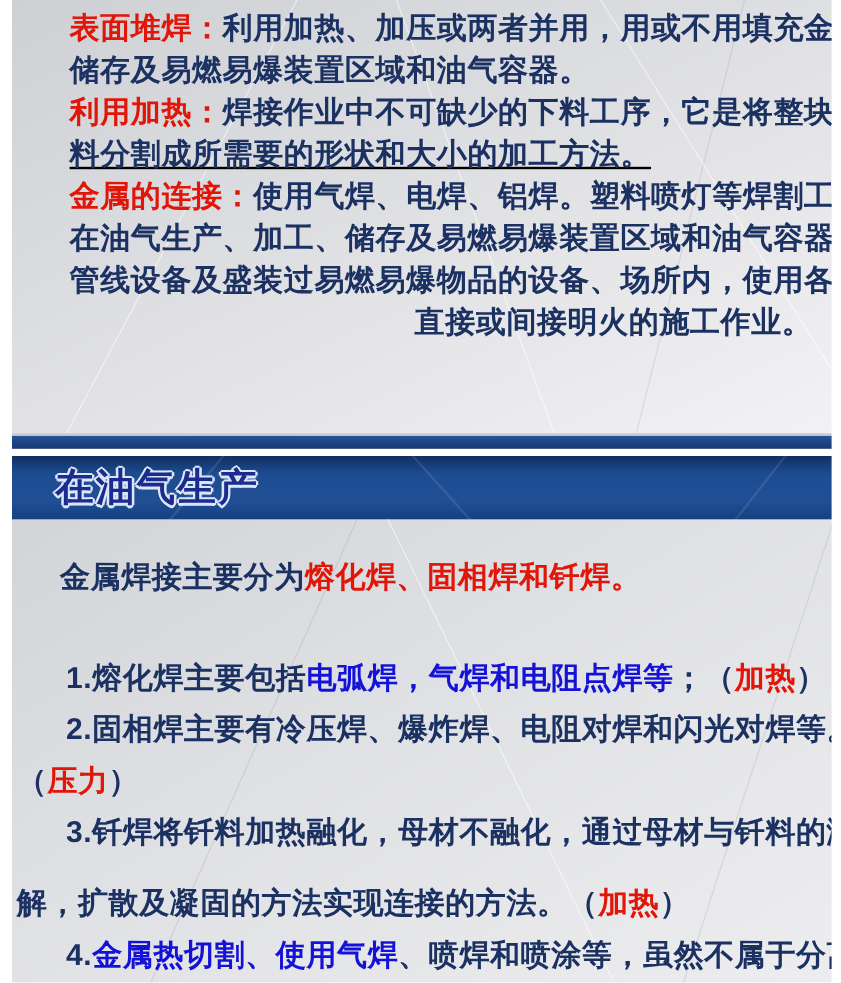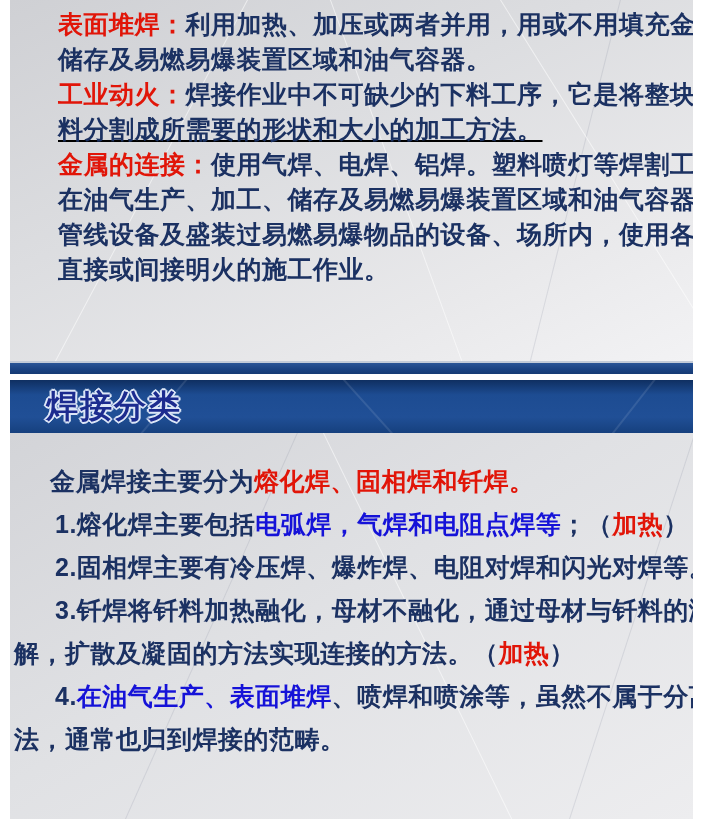--- a/index.html
+++ b/index.html
@@ -67,48 +67,49 @@
   <div class="slide slide1-body">
     <div class="tex" style="left:0;top:0;width:100%;height:100%;">
       <div class="tex-line" style="width:1px;height:520px;left:120px;top:-40px;transform:rotate(28deg);"></div>
       <div class="tex-line" style="width:1px;height:560px;left:400px;top:-60px;transform:rotate(-20deg);"></div>
       <div class="tex-line tex-dark" style="width:1px;height:560px;left:560px;top:-80px;transform:rotate(14deg);"></div>
       <div class="tex-line" style="width:1px;height:600px;left:640px;top:-60px;transform:rotate(-32deg);"></div>
     </div>
     <div class="txt-block s1-text" id="slide1-lines">
         <div class="line" style="padding-left: 8px;"><span class="seg-red">表面堆焊：</span><span class="seg-navy">利用加热、加压或两者并用，用或不用填充金属</span></div>
         <div class="line" style="padding-left: 8px;"><span class="seg-navy">储存及易燃易爆装置区域和油气容器。</span></div>
-        <div class="line" style="padding-left: 8px;"><span class="seg-red">工业动火：</span><span class="seg-navy">焊接作业中不可缺少的下料工序，它是将整块材</span></div>
+        <div class="line" style="padding-left: 8px;"><span class="seg-red">利用加热：</span><span class="seg-navy">焊接作业中不可缺少的下料工序，它是将整块材</span></div>
         <div class="line" style="padding-left: 8px; text-decoration: underline;"><span class="seg-navy">料分割成所需要的形状和大小的加工方法。</span></div>
         <div class="line" style="padding-left: 8px;"><span class="seg-red">金属的连接：</span><span class="seg-navy">使用气焊、电焊、铝焊。塑料喷灯等焊割工具，</span></div>
         <div class="line" style="padding-left: 8px;"><span class="seg-navy">在油气生产、加工、储存及易燃易爆装置区域和油气容器、</span></div>
         <div class="line" style="padding-left: 8px;"><span class="seg-navy">管线设备及盛装过易燃易爆物品的设备、场所内，使用各种</span></div>
-        <div class="line" style="padding-left: 8px;"><span class="seg-navy">直接或间接明火的施工作业。</span></div>
+        <div class="line" style="padding-left: 8px; text-align: right;"><span class="seg-navy">直接或间接明火的施工作业。</span></div>
       </div>
   </div>
 
   <div class="slide slide1-bar"></div>
 
   <div class="slide slide2-banner">
     <div class="banner-streak" style="width:2px;height:160px;left:150px;top:-50px;transform:rotate(40deg);"></div>
     <div class="banner-streak" style="width:2px;height:160px;left:360px;top:-50px;transform:rotate(-42deg);"></div>
     <div class="banner-streak" style="width:2px;height:160px;left:620px;top:-50px;transform:rotate(38deg);"></div>
-    <div class="banner-title">焊接分类</div>
+    <div class="banner-title">在油气生产</div>
   </div>
 
   <div class="slide slide2-body">
     <div class="tex" style="left:0;top:0;width:100%;height:100%;">
       <div class="tex-line tex-dark" style="width:1px;height:640px;left:180px;top:-80px;transform:rotate(24deg);"></div>
       <div class="tex-line" style="width:1px;height:680px;left:430px;top:-100px;transform:rotate(-26deg);"></div>
       <div class="tex-line tex-dark" style="width:1px;height:680px;left:600px;top:-80px;transform:rotate(18deg);"></div>
     </div>
     <div class="txt-block s2-text" id="slide2-lines">
         <div class="line" style="padding-left: 36px;"><span class="seg-navy">金属焊接主要分为</span><span class="seg-red">熔化焊、固相焊和钎焊。</span></div>
-        <div class="line" style="padding-left: 41px;"><span class="seg-navy">1.熔化焊主要包括</span><span class="seg-blue">电弧焊，气焊和电阻点焊等</span><span class="seg-navy">；（</span><span class="seg-red">加热</span><span class="seg-navy">）</span></div>
+        <div class="line" style="padding-left: 41px; margin-top: 41px;"><span class="seg-navy">1.熔化焊主要包括</span><span class="seg-blue">电弧焊，气焊和电阻点焊等</span><span class="seg-navy">；（</span><span class="seg-red">加热</span><span class="seg-navy">）</span></div>
         <div class="line" style="padding-left: 41px;"><span class="seg-navy">2.固相焊主要有冷压焊、爆炸焊、电阻对焊和闪光对焊等。</span></div>
+        <div class="line" style="padding-left: 0px;"><span class="seg-navy">（</span><span class="seg-red">压力</span><span class="seg-navy">）</span></div>
         <div class="line" style="padding-left: 41px;"><span class="seg-navy">3.钎焊将钎料加热融化，母材不融化，通过母材与钎料的溶</span></div>
-        <div class="line" style="padding-left: 0px;"><span class="seg-navy">解，扩散及凝固的方法实现连接的方法。（</span><span class="seg-red">加热</span><span class="seg-navy">）</span></div>
-        <div class="line" style="padding-left: 41px;"><span class="seg-navy">4.</span><span class="seg-blue">在油气生产、表面堆焊</span><span class="seg-navy">、喷焊和喷涂等，虽然不属于分离</span></div>
+        <div class="line" style="padding-left: 0px; margin-top: 16px;"><span class="seg-navy">解，扩散及凝固的方法实现连接的方法。（</span><span class="seg-red">加热</span><span class="seg-navy">）</span></div>
+        <div class="line" style="padding-left: 41px;"><span class="seg-navy">4.</span><span class="seg-blue">金属热切割、使用气焊</span><span class="seg-navy">、喷焊和喷涂等，虽然不属于分离</span></div>
         <div class="line" style="padding-left: 0px;"><span class="seg-navy">法，通常也归到焊接的范畴。</span></div>
       </div>
   </div>
 
 </div>
 
 </body></html>

